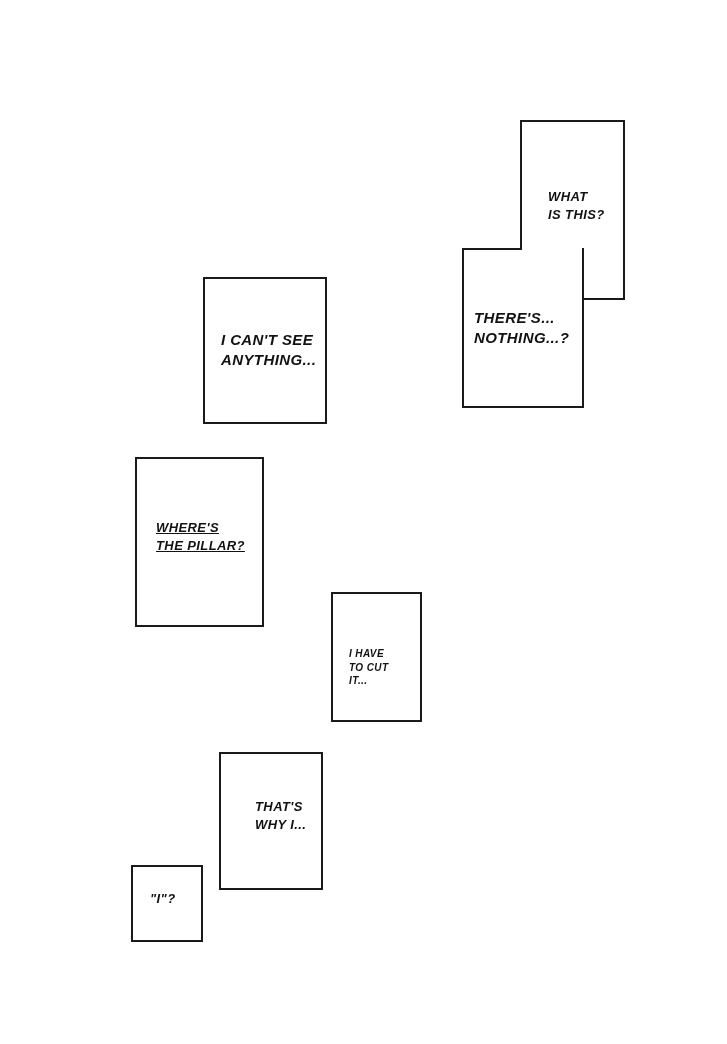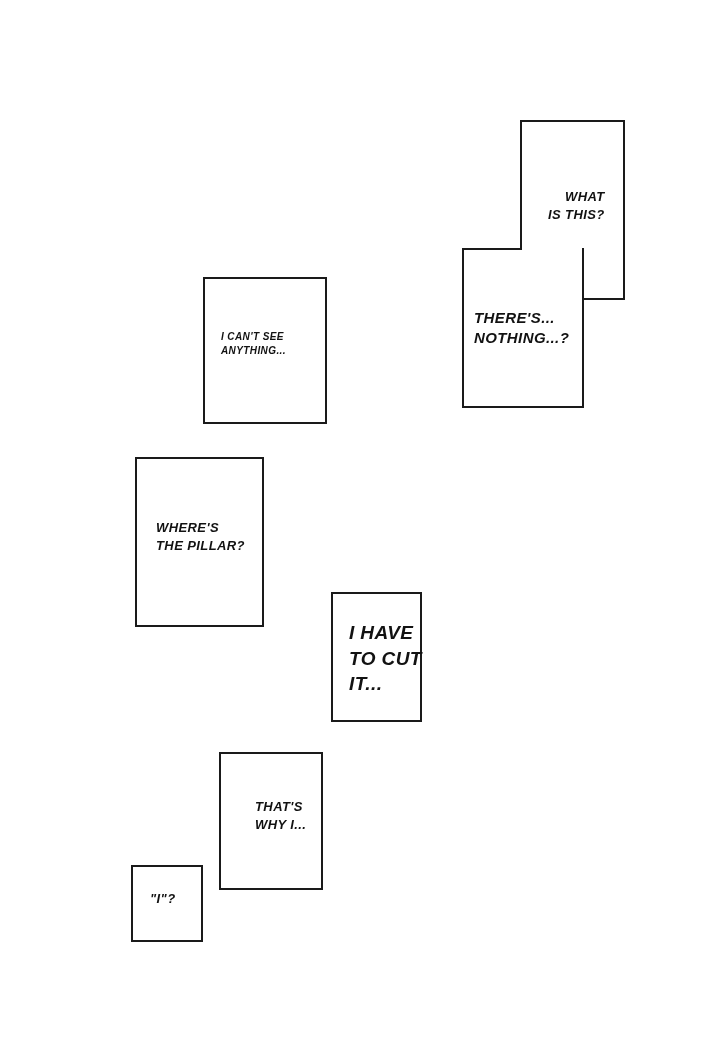--- a/index.html
+++ b/index.html
@@ -37,33 +37,33 @@
     position: absolute;
     background: #ffffff;
   }
 </style>
 </head>
 <body>
 
 <div id="page" style="width: 727px; height: 1044px; background: rgb(255, 255, 255);">
 
 <div class="panel" style="left: 520px; top: 120px; width: 105px; height: 180px; border-color: rgb(26, 26, 26);"></div>
-    <div class="panel-text" style="left: 548px; top: 188px; font-size: 13px; text-align: right;">WHAT
+    <div class="panel-text" style="left: 548px; top: 188px; font-size: 13px;">WHAT
 IS THIS?</div>
     <div class="panel" style="left: 462px; top: 248px; width: 122px; height: 160px; border-color: rgb(26, 26, 26);"></div>
     <div class="panel-text" style="left: 474px; top: 308px; font-size: 15px;">THERE'S...
 NOTHING...?</div>
     <div class="panel" style="left: 203px; top: 277px; width: 124px; height: 147px; border-color: rgb(26, 26, 26);"></div>
-    <div class="panel-text" style="left: 221px; top: 330px; font-size: 10px;">I CAN'T SEE
+    <div class="panel-text" style="left: 221px; top: 330px; font-size: 15px;">I CAN'T SEE
 ANYTHING...</div>
     <div class="panel" style="left: 135px; top: 457px; width: 129px; height: 170px; border-color: rgb(26, 26, 26);"></div>
-    <div class="panel-text" style="left: 156px; top: 519px; font-size: 13px;">WHERE'S
+    <div class="panel-text" style="left: 156px; top: 519px; font-size: 13px; text-decoration: underline;">WHERE'S
 THE PILLAR?</div>
     <div class="panel" style="left: 331px; top: 592px; width: 91px; height: 130px; border-color: rgb(26, 26, 26);"></div>
-    <div class="panel-text" style="left: 349px; top: 620px; font-size: 19px;">I HAVE
+    <div class="panel-text" style="left: 349px; top: 647px; font-size: 10px;">I HAVE
 TO CUT
 IT...</div>
     <div class="panel" style="left: 219px; top: 752px; width: 104px; height: 138px; border-color: rgb(26, 26, 26);"></div>
     <div class="panel-text" style="left: 241px; top: 798px; font-size: 13px; margin-left: 14px;">THAT'S
 WHY I...</div>
     <div class="panel" style="left: 131px; top: 865px; width: 72px; height: 77px; border-color: rgb(26, 26, 26);"></div>
     <div class="panel-text" style="left: 150px; top: 890px; font-size: 13px;">"I"?</div>
     <div class="lpanel-mask" style="left: 522px; top: 248px; width: 60px; height: 4px;"></div>
   </div>
 

